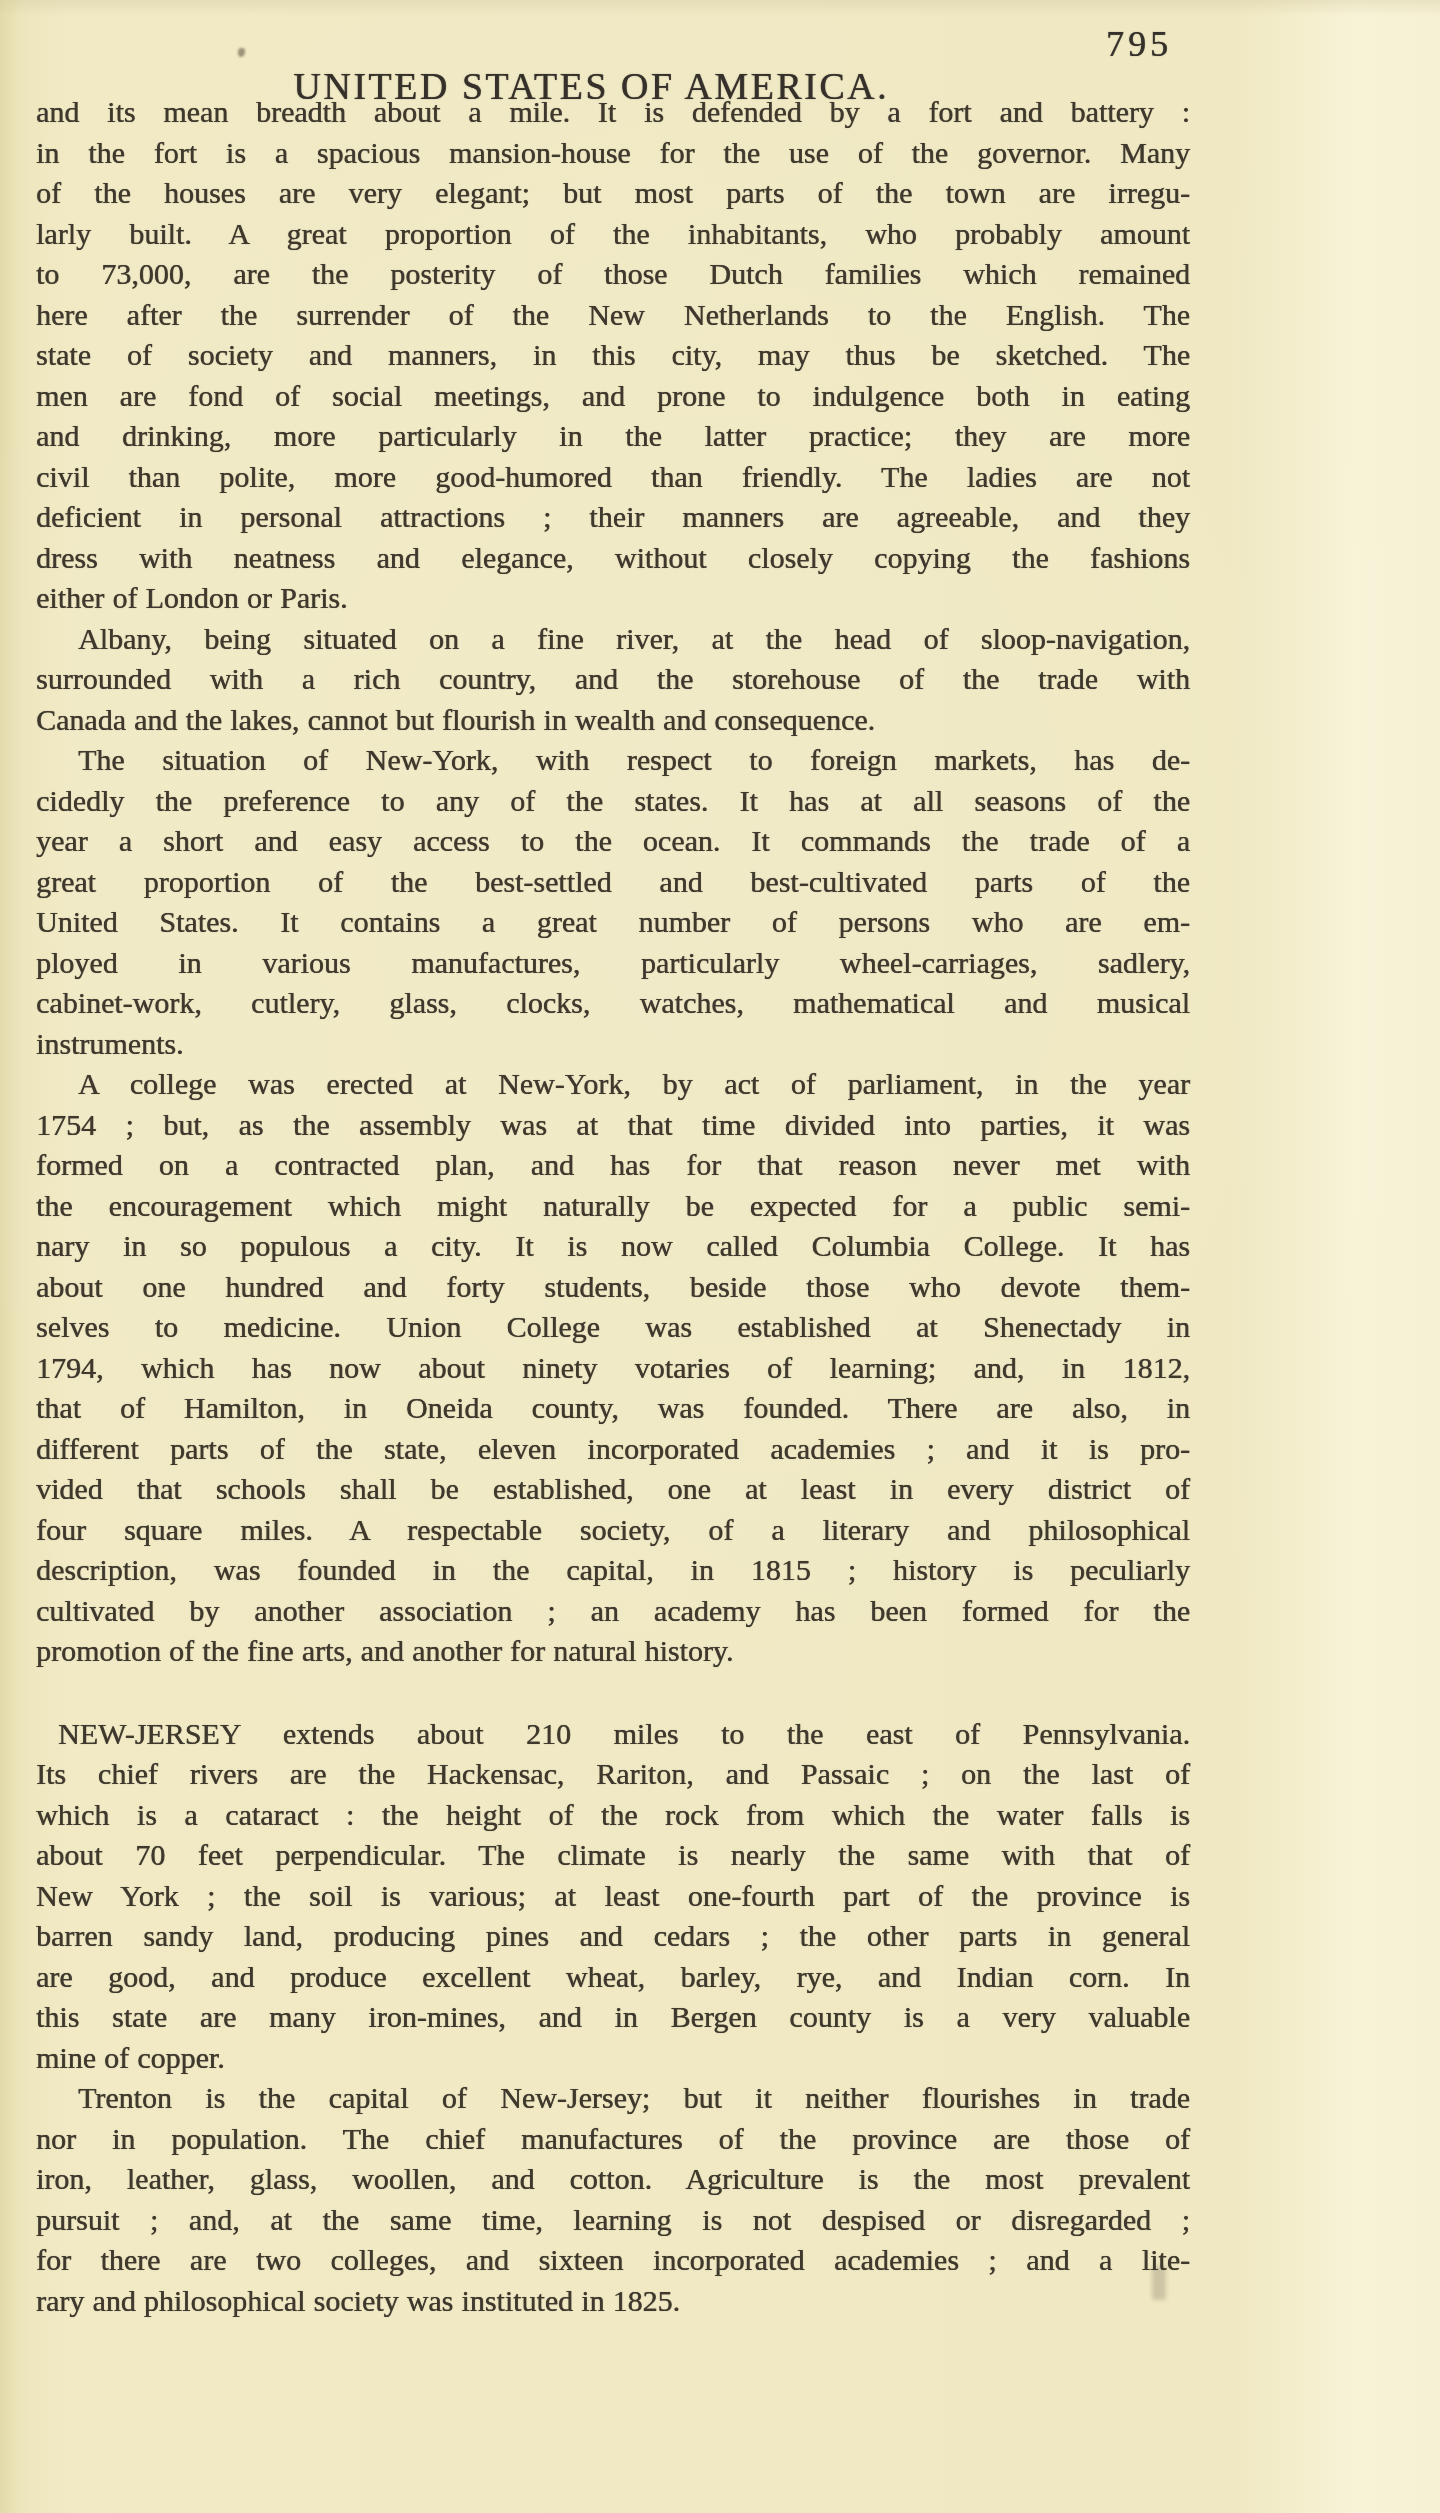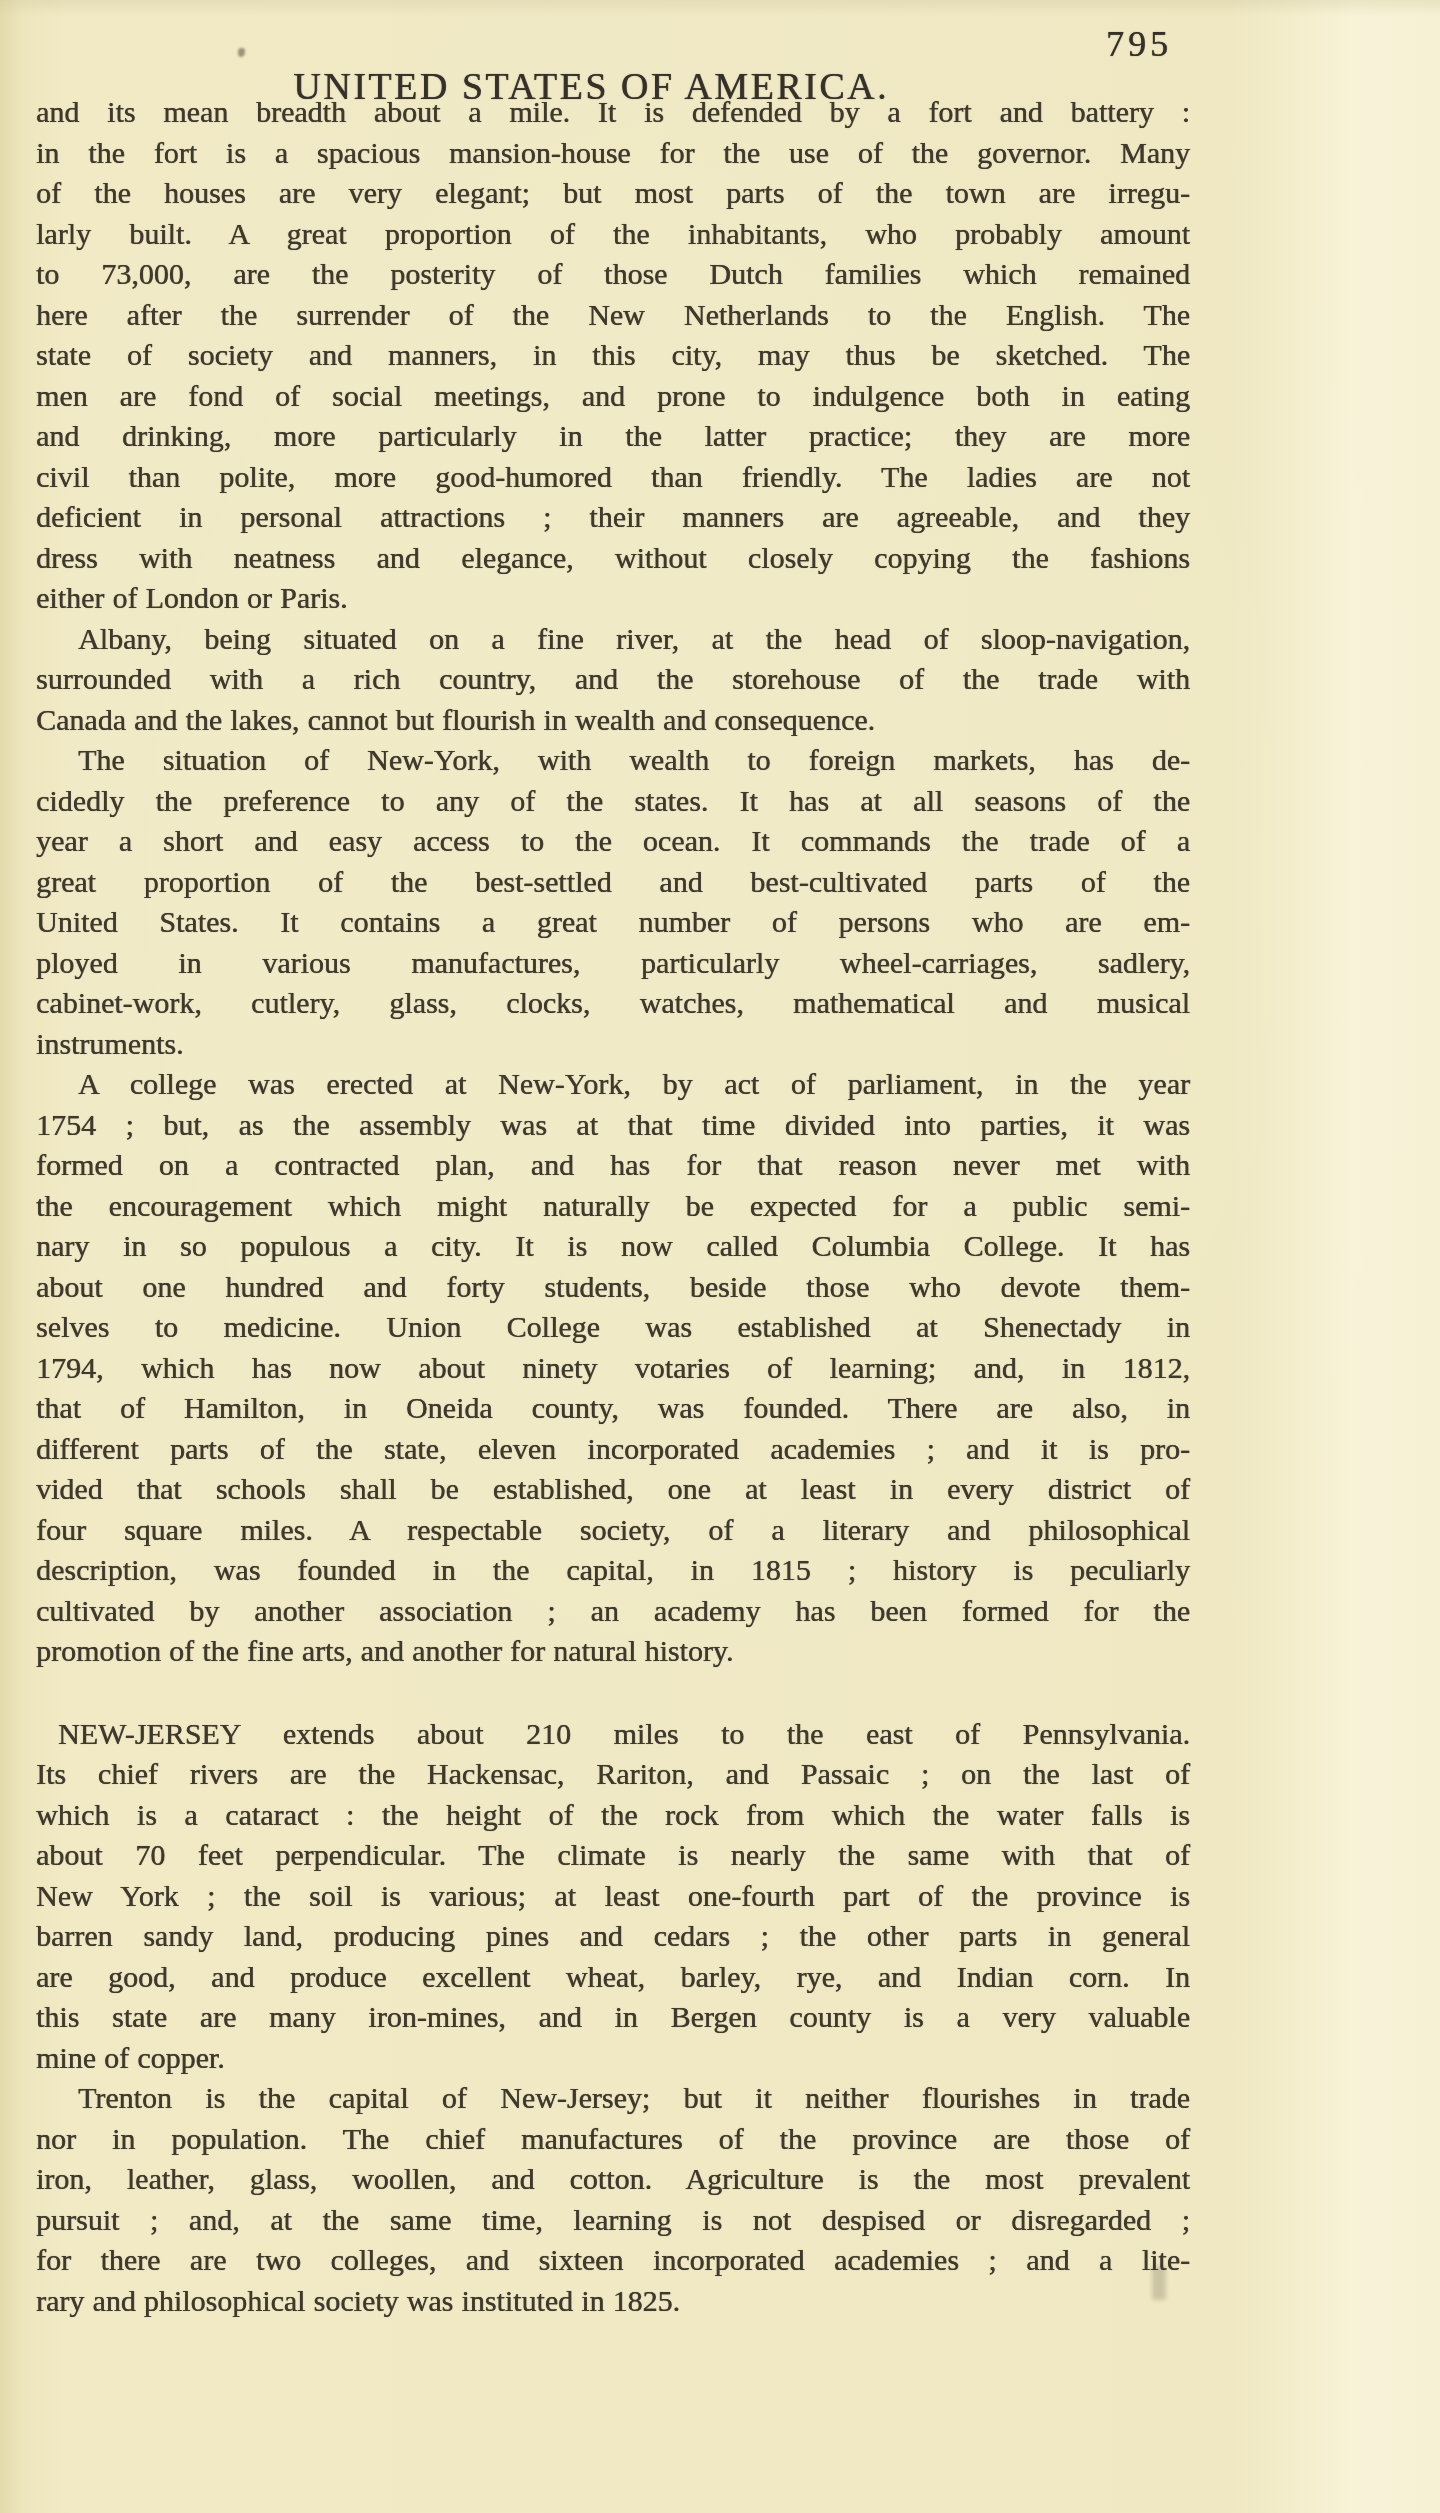--- a/index.html
+++ b/index.html
@@ -119,21 +119,21 @@
         <div class="line">deficient in personal attractions ; their manners are agreeable, and they</div>
         <div class="line">dress with neatness and elegance, without closely copying the fashions</div>
         <div class="line last">either of London or Paris.</div>
       </div>
       <div class="paragraph">
         <div class="line indent-normal">Albany, being situated on a fine river, at the head of sloop-navigation,</div>
         <div class="line">surrounded with a rich country, and the storehouse of the trade with</div>
         <div class="line last">Canada and the lakes, cannot but flourish in wealth and consequence.</div>
       </div>
       <div class="paragraph">
-        <div class="line indent-normal">The situation of New-York, with wealth to foreign markets, has de-</div>
+        <div class="line indent-normal">The situation of New-York, with respect to foreign markets, has de-</div>
         <div class="line">cidedly the preference to any of the states. It has at all seasons of the</div>
         <div class="line">year a short and easy access to the ocean. It commands the trade of a</div>
         <div class="line">great proportion of the best-settled and best-cultivated parts of the</div>
         <div class="line">United States. It contains a great number of persons who are em-</div>
         <div class="line">ployed in various manufactures, particularly wheel-carriages, sadlery,</div>
         <div class="line">cabinet-work, cutlery, glass, clocks, watches, mathematical and musical</div>
         <div class="line last">instruments.</div>
       </div>
       <div class="paragraph">
         <div class="line indent-normal">A college was erected at New-York, by act of parliament, in the year</div>

